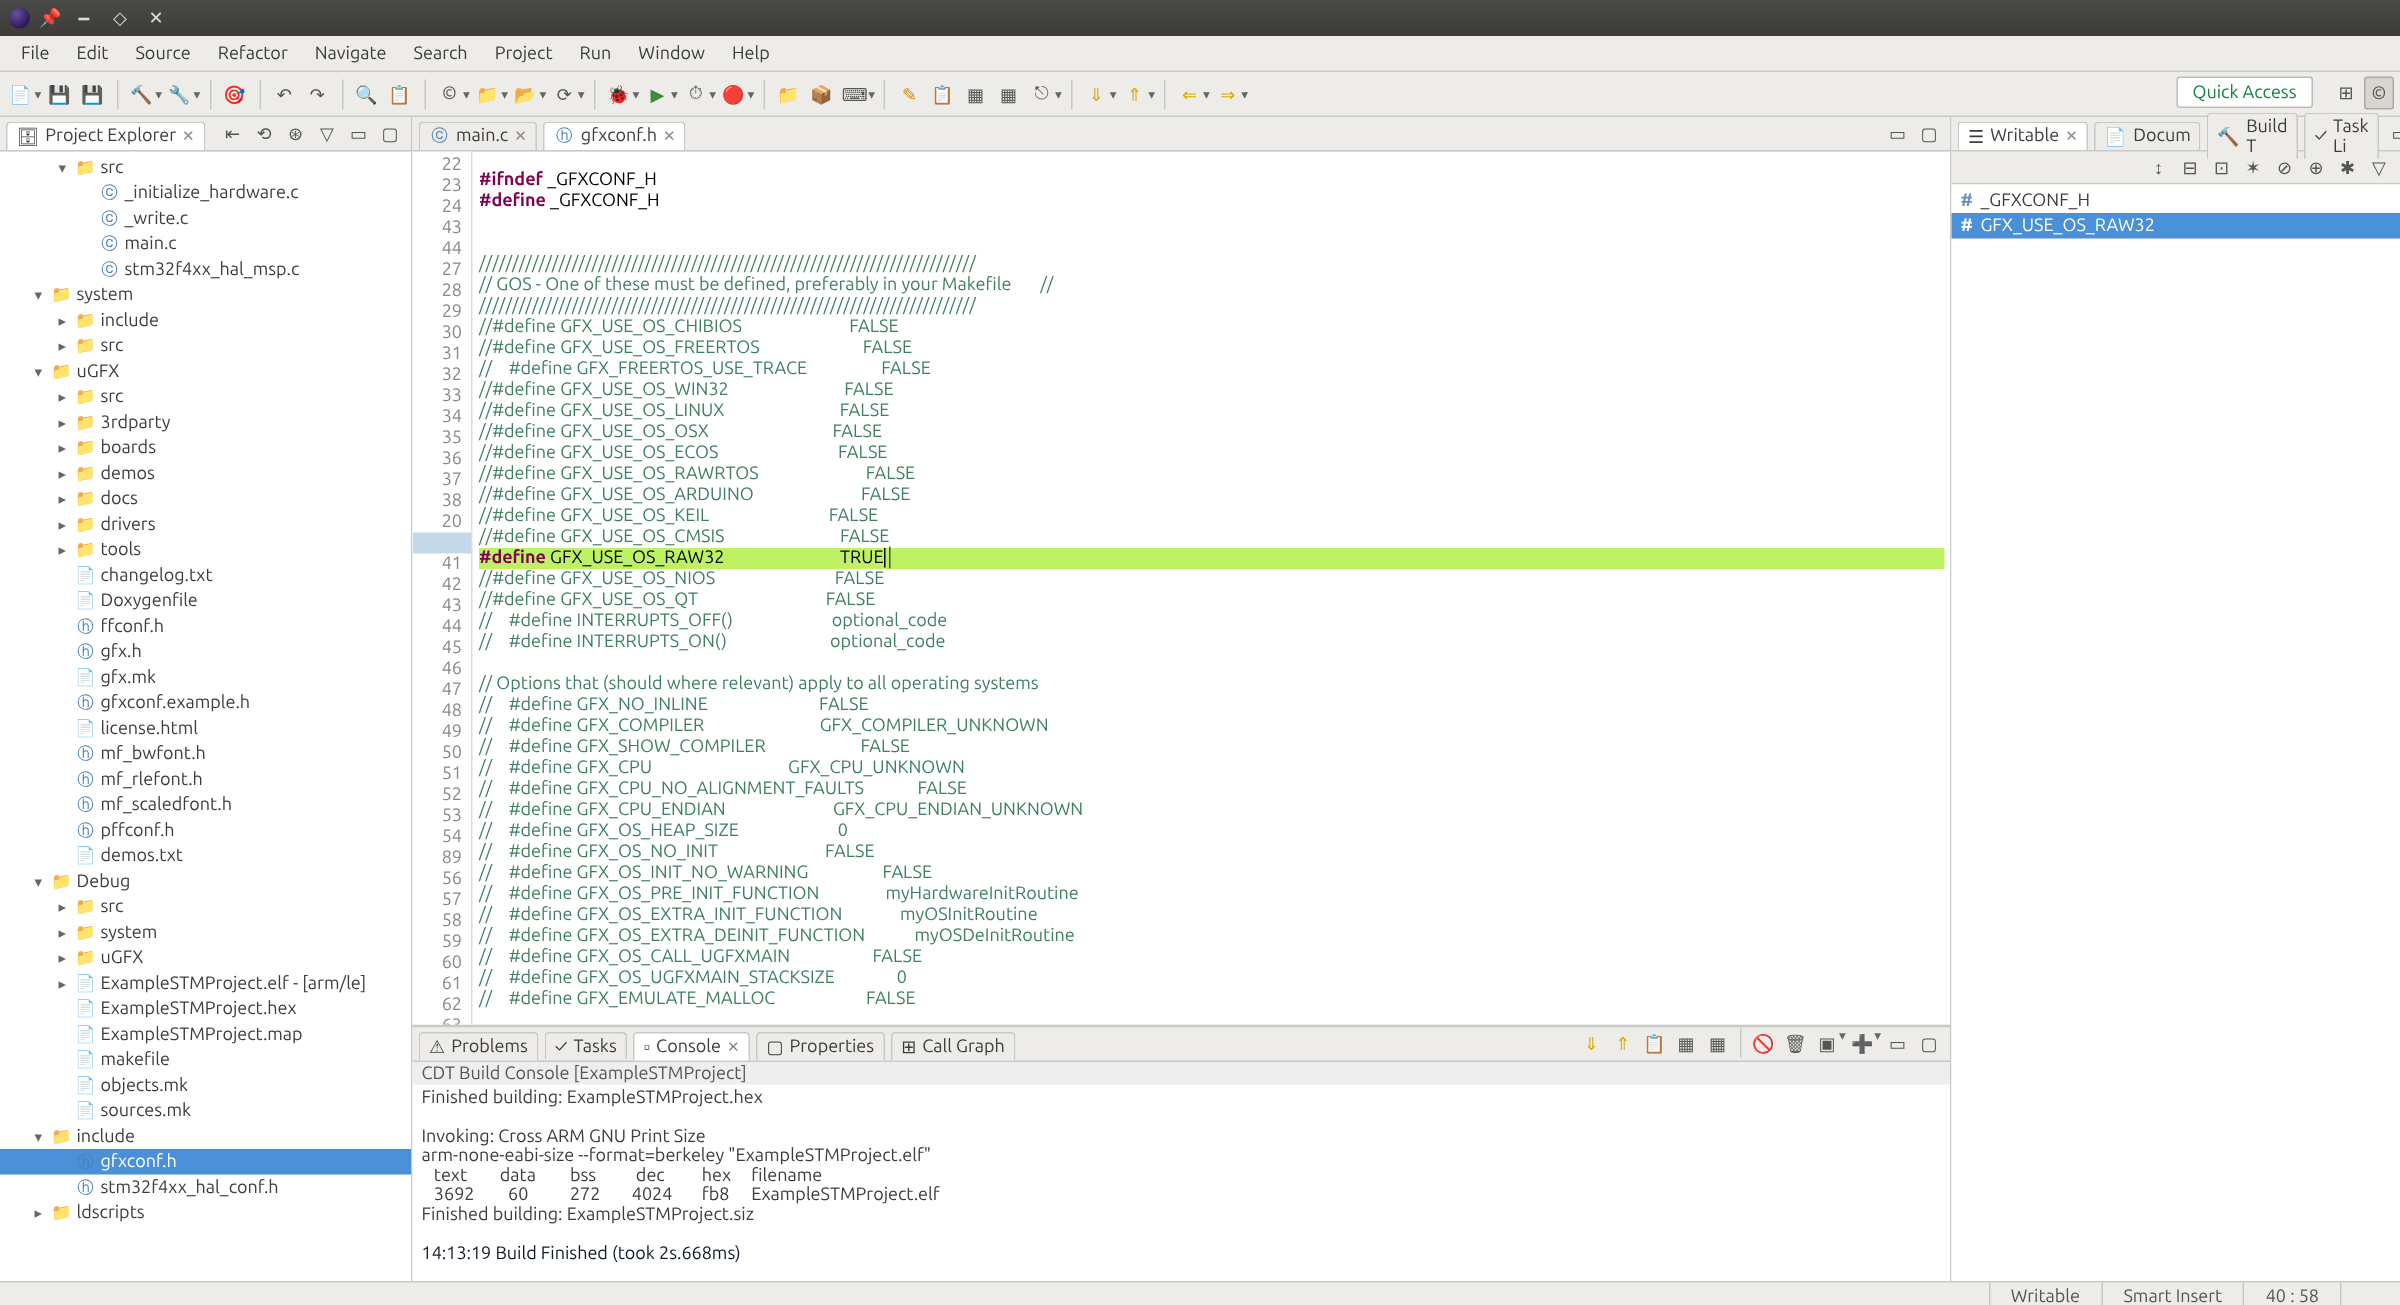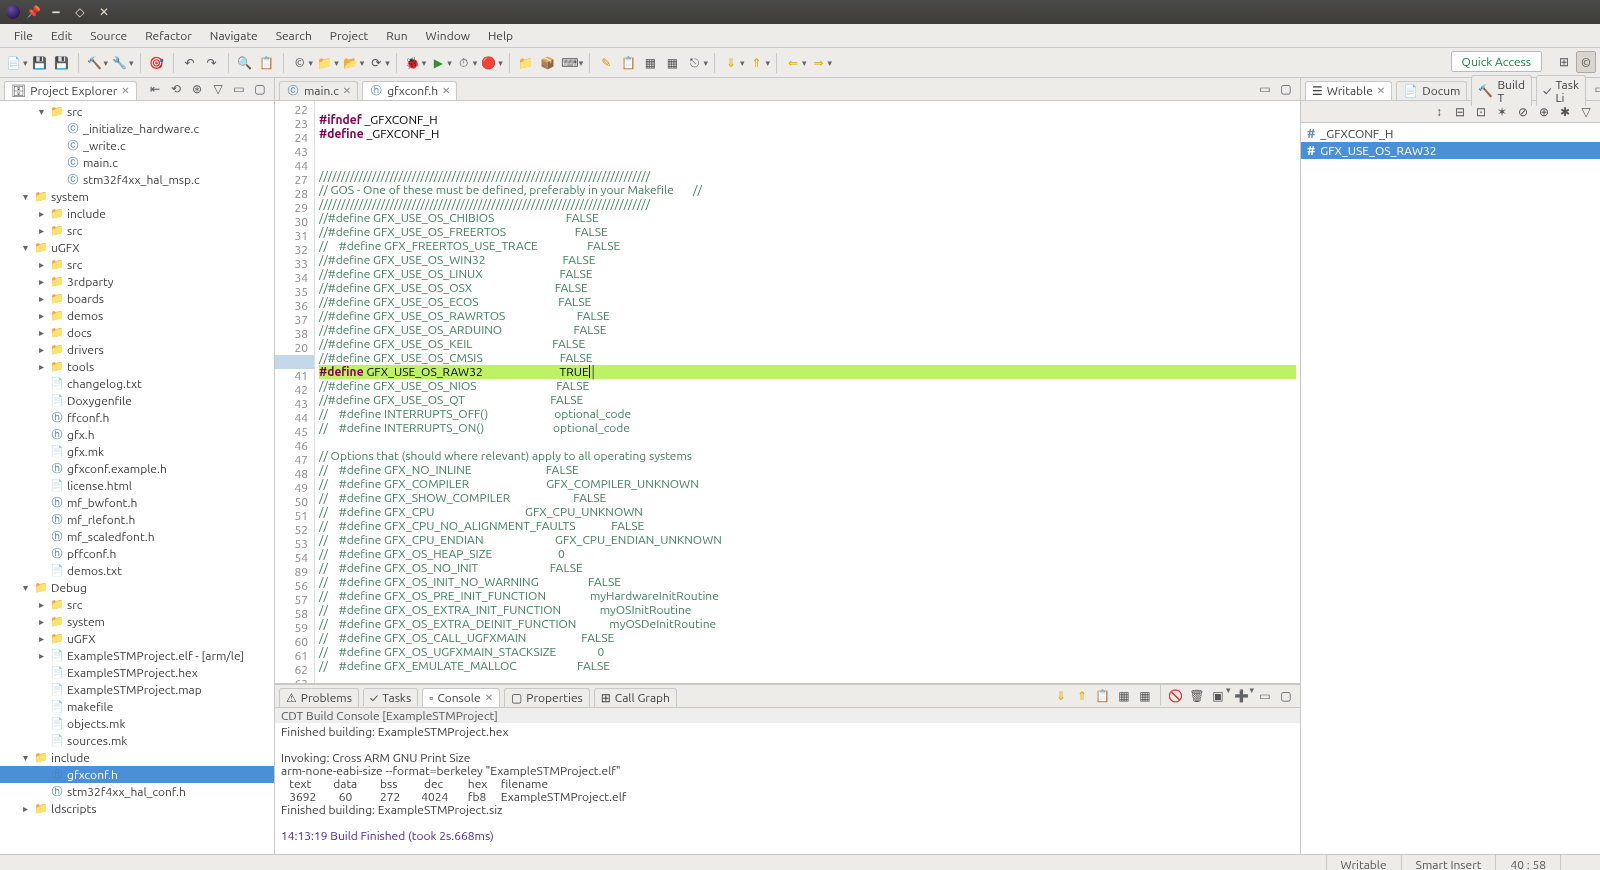--- a/index.html
+++ b/index.html
@@ -49,21 +49,21 @@
 .console{flex:1;background:#fff;padding:4px 6px;font-family:"DejaVu Sans Mono",monospace;font-size:11px;line-height:13px;overflow:auto;white-space:pre}
 .right{width:300px;border-left:1px solid #c8c8c8;display:flex;flex-direction:column;background:#fff}
 .outtb{height:22px;background:#eeece9;border-bottom:1px solid #c8c8c8;display:flex;align-items:center;gap:1px;padding:0 4px;justify-content:flex-end}
 .outline{flex:1;background:#fff;padding:2px 0}
 .oitem{display:flex;align-items:center;height:17px;gap:5px;padding-left:6px;cursor:pointer}
 .oitem.sel{background:#4a90d9;color:#fff}
 .hash{color:#6a8fb5;font-weight:bold}
 .oitem.sel .hash{color:#fff}
 .status{height:20px;background:#eeece9;border-top:1px solid #c8c8c8;display:flex;align-items:center;font-size:11px;color:#555}
 .status .cell{padding:0 14px;border-left:1px solid #c8c8c8;height:100%;display:flex;align-items:center}
-.finish{color:#4c1d95}
+.finish{color:#0f172a}
 </style>
 </head>
 <body>
 
 <div class="titlebar">
   <span class="eclipse-ico"></span>
   <span class="pin">📌</span>
   <span class="wbtn">🗕</span>
   <span class="wbtn">◇</span>
   <span class="wbtn">✕</span>

